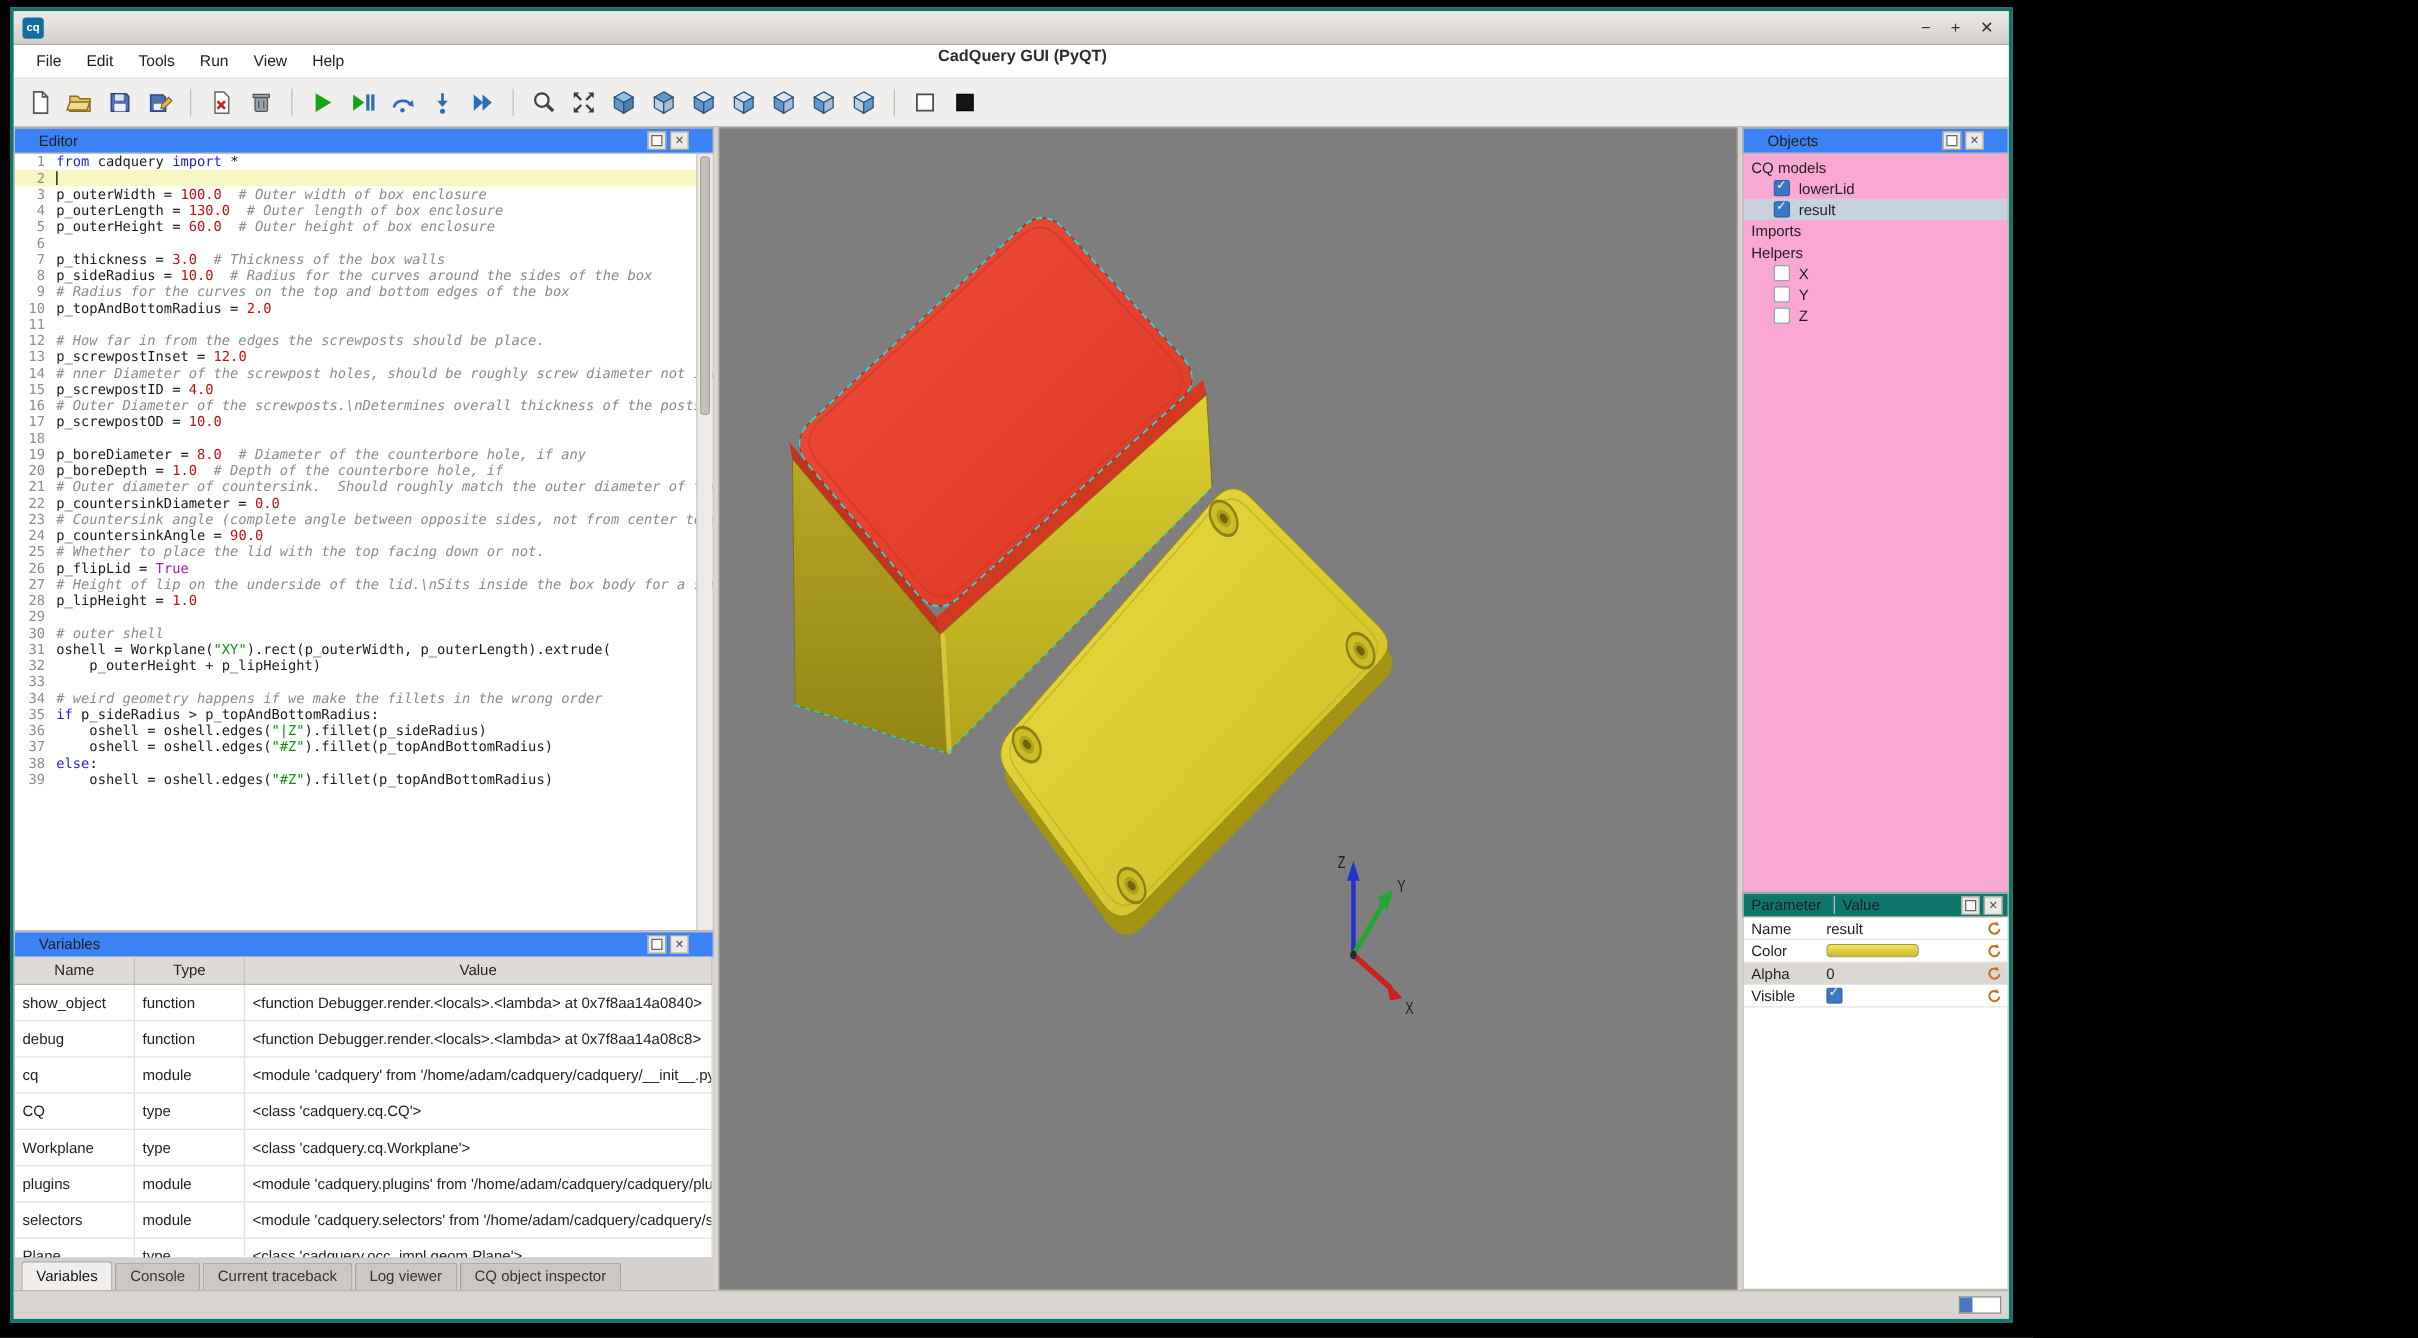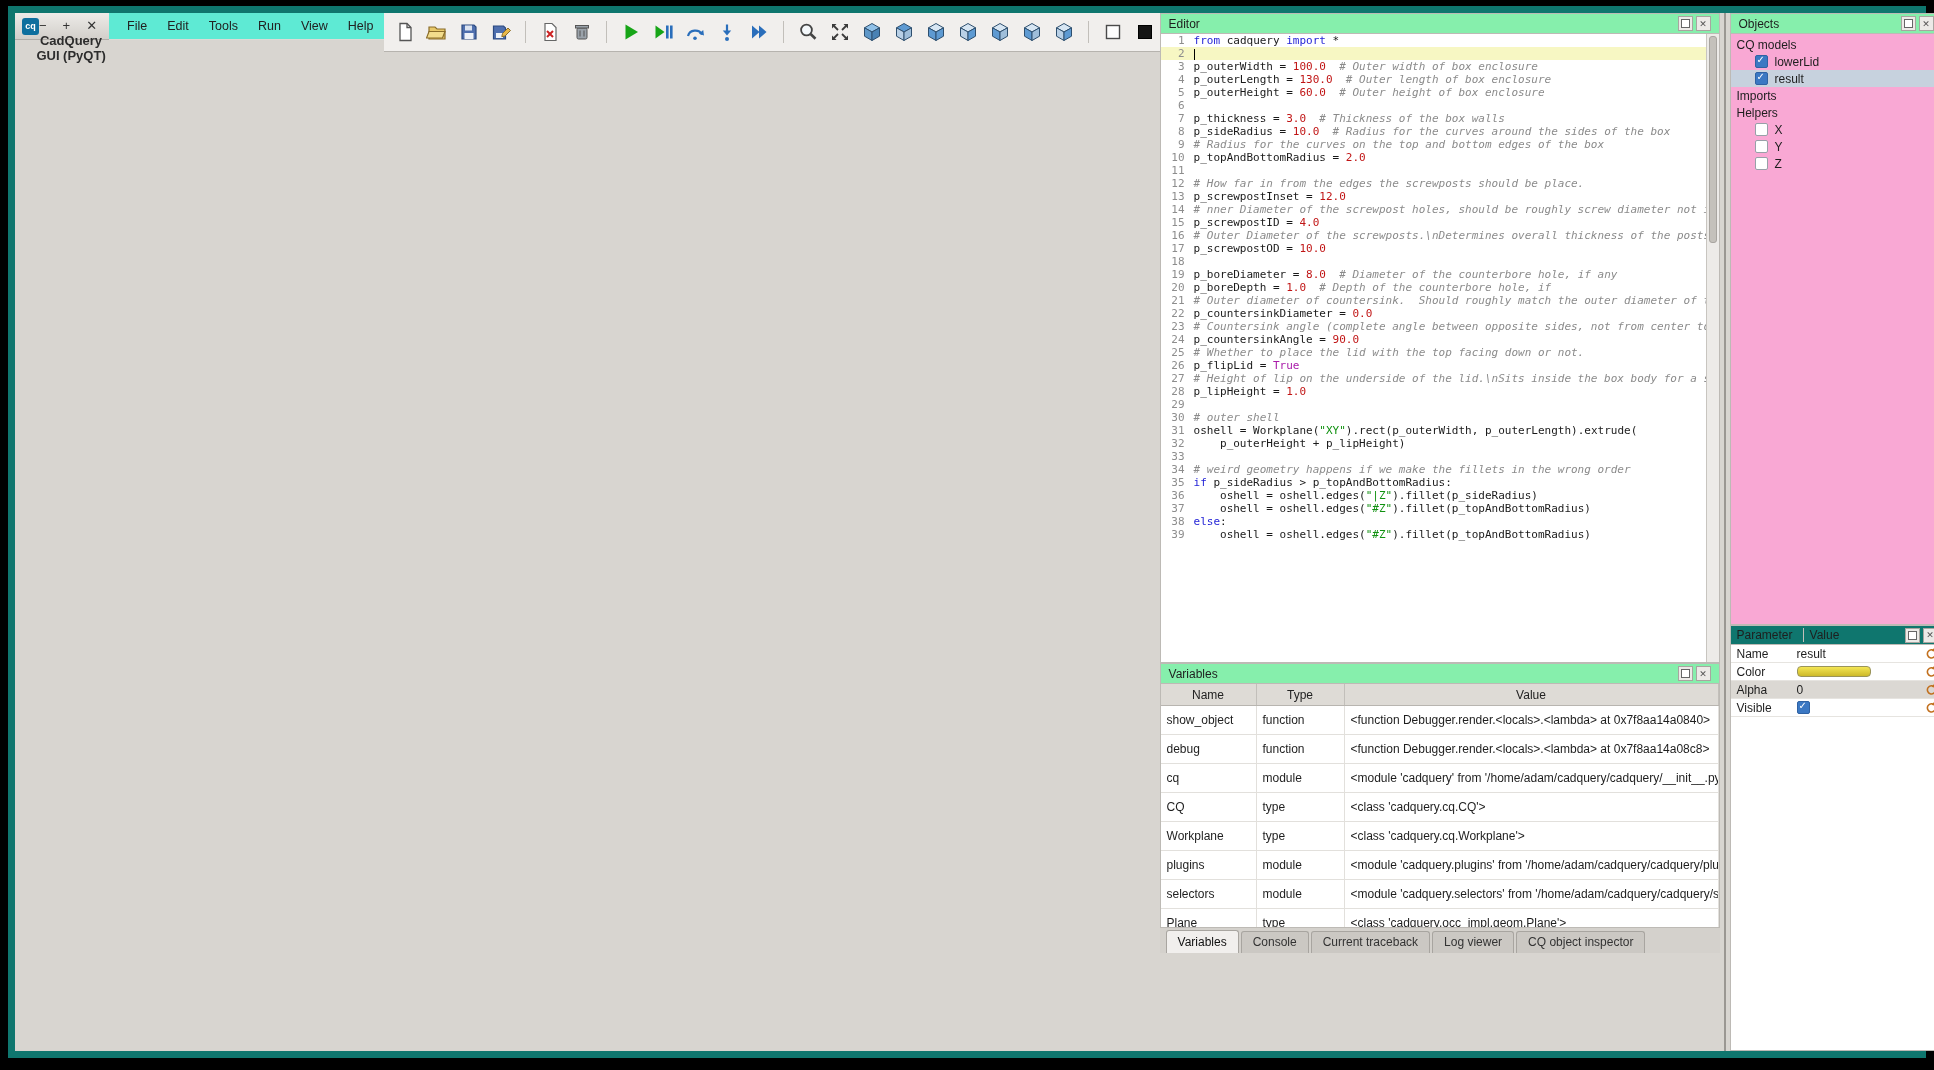--- a/index.html
+++ b/index.html
@@ -1,47 +1,47 @@
 <!DOCTYPE html>
 <html><head>
 <meta charset="utf-8">
 <style>
   html,body{margin:0;padding:0;background:#000;}
   body{width:1934px;height:1070px;position:relative;overflow:hidden;
        font-family:"Liberation Sans","DejaVu Sans",sans-serif;font-size:12px;color:#1e1e1e;}
-  .window{position:absolute;left:8px;top:6px;width:1918px;height:1052px;background:#d8d5d0;
-          border:7px solid #0f766e;display:flex;flex-direction:row;box-sizing:border-box;}
+  .window{position:absolute;left:8px;top:6px;width:1602px;height:1052px;background:#d8d5d0;
+          border:3px solid #0f766e;display:flex;flex-direction:column;box-sizing:border-box;}
   
   .titlebar{height:26px;flex:none;background:linear-gradient(#edebe8,#d2cfca);
             border-bottom:1px solid #b0ada8;display:flex;align-items:center;position:relative;}
   .logo{width:17px;height:17px;margin-left:7px;border-radius:3px;background:#0e6f9e;color:#fff;
         font-size:9px;font-weight:bold;display:flex;align-items:center;justify-content:center;z-index:1;}
   .title{position:absolute;left:18px;right:0;text-align:center;font-weight:bold;font-size:13px;color:#2d2d2d;margin-top:44px;}
   .winbtns{margin-left:auto;display:flex;gap:16px;padding-right:12px;z-index:1;font-size:13px;color:#333;}
   .winbtns span{cursor:default;line-height:26px;}
   
-  .menubar{height:26px;flex:none;background:#5eead4;border-bottom:1px solid #dedbd6;
+  .menubar{height:26px;flex:none;background:#ffffff;border-bottom:1px solid #dedbd6;
            display:flex;align-items:center;padding-left:8px;}
   .menu-item{padding:4px 10px;font-size:12.5px;color:#222;}
   
   .toolbar{height:38px;flex:none;background:#f1efed;border-bottom:1px solid #b6b3ae;
            display:flex;align-items:center;padding-left:6px;gap:2px;}
   .tb-btn{width:30px;height:30px;display:flex;align-items:center;justify-content:center;border-radius:3px;}
   .tb-sep{width:1px;height:22px;background:#c2bfba;margin:0 7px;}
   
   .main{flex:1;display:flex;min-height:0;}
   .vsplit{width:4px;background:#d8d5d0;flex:none;}
   .leftcol{width:560px;flex:none;display:flex;flex-direction:column;min-height:0;}
   .rightcol{width:213px;flex:none;display:flex;flex-direction:column;min-height:0;}
   .viewport{flex:1;position:relative;background:#7e7e7e;border:1px solid #9a9792;box-sizing:border-box;}
   .viewport svg{display:block;width:100%;height:100%;}
   
   .panel{display:flex;flex-direction:column;min-height:0;box-sizing:border-box;}
-  .panel-header{height:21px;flex:none;background:#86efac;border:1px solid #bdbab5;display:flex;
-                align-items:center;padding:0 8px;font-size:12px;color:#1e1e1e;box-sizing:border-box;}
+  .panel-header{height:21px;flex:none;background:#3b82f6;border:1px solid #bdbab5;display:flex;
+                align-items:center;padding:0 19px;font-size:12px;color:#1e1e1e;box-sizing:border-box;}
   .mini-btns{margin-left:auto;display:flex;gap:3px;}
   .mini-btn{width:15px;height:15px;border:1px solid #a8a5a0;background:#eceae7;display:flex;
             align-items:center;justify-content:center;font-size:9px;color:#555;box-sizing:border-box;}
   .float-glyph{width:7px;height:7px;border:1px solid #666;background:#fff;}
   
   .editor-panel{height:650px;}
   .editor-body{flex:1;background:#fff;position:relative;overflow:hidden;border:1px solid #bdbab5;border-top:none;}
   .code{font-family:"DejaVu Sans Mono","Liberation Mono",monospace;font-size:11px;line-height:13px;}
   .cl{display:flex;height:13px;white-space:pre;}
   .cl.cur{background:#f7f7c3;}

